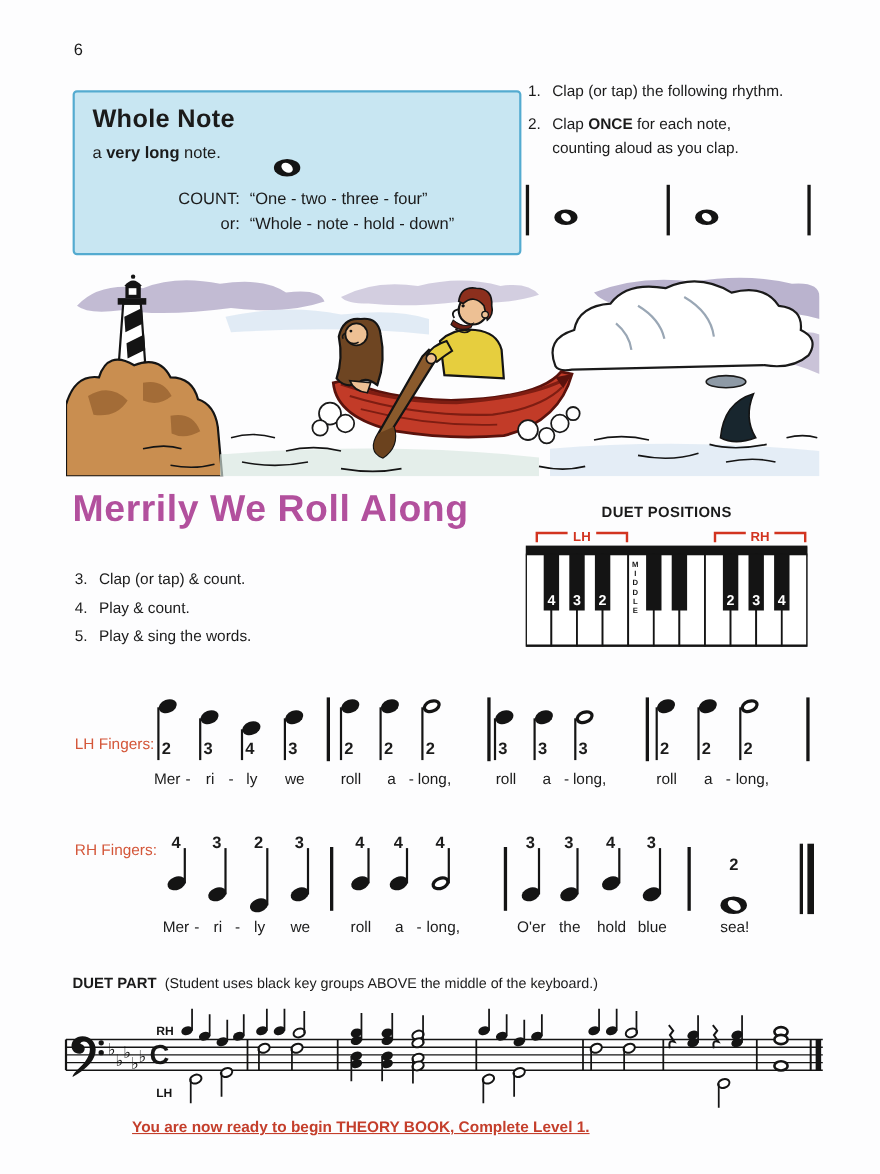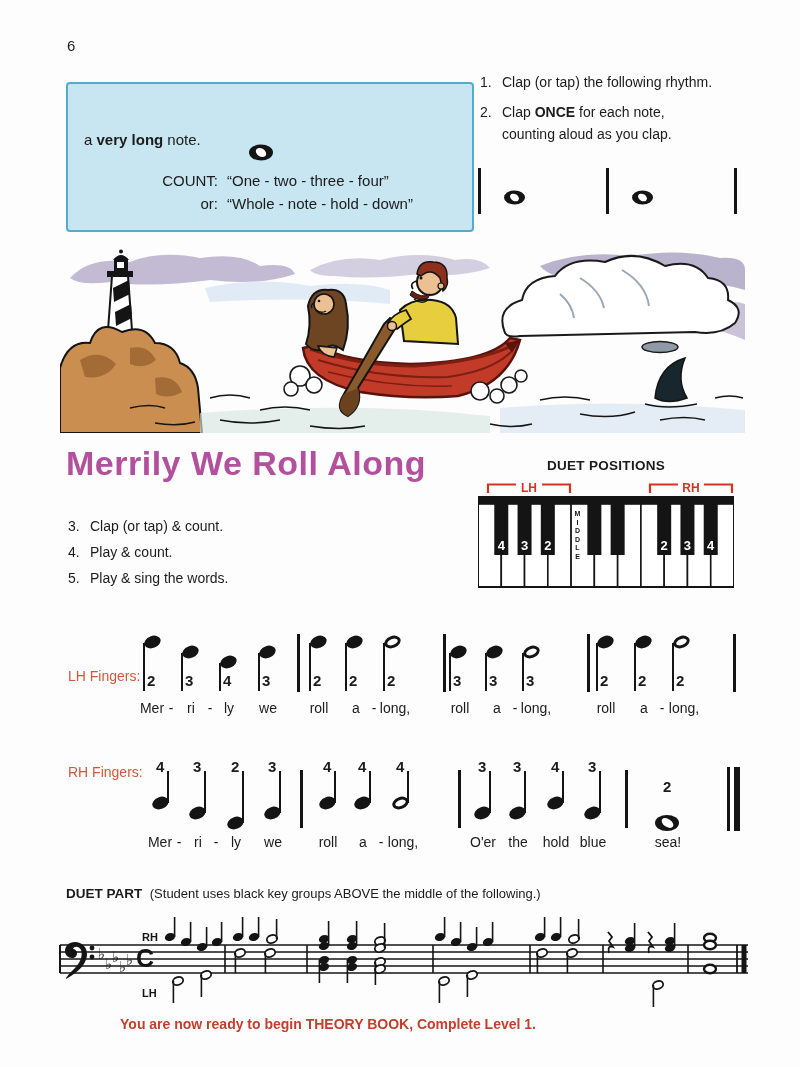--- a/index.html
+++ b/index.html
@@ -26,29 +26,30 @@
   .stem{position:absolute;width:2.2px;background:#141414;}
   .bar{position:absolute;width:2.6px;background:#141414;}
   .fnum{position:absolute;font-size:15px;font-weight:bold;}
   .lyr{position:absolute;font-size:14px;transform:translateX(-50%);white-space:nowrap;}
   .fingers-label{font-size:14px;color:#d4573a;white-space:nowrap;}
   .song-title{left:66px;top:444px;font-size:34px;font-weight:bold;color:#b2509d;letter-spacing:.5px;}
   .hp-title{left:478px;top:458px;width:256px;text-align:center;font-size:13.5px;font-weight:bold;letter-spacing:.3px;}
   .middle-label{left:574px;top:510px;height:50px;writing-mode:vertical-rl;text-orientation:upright;
                 font-size:7px;font-weight:bold;letter-spacing:1.5px;color:#141414;}
   .duet-head{left:66px;top:886px;font-size:13.5px;white-space:nowrap;}
-  .footer{left:0;top:1016px;width:656px;text-align:center;font-size:14px;font-weight:bold;color:#c43e2b;}
+  .footer{left:0;top:1016px;width:656px;text-align:center;font-size:14px;font-weight:bold;color:#c43e2b;text-decoration:underline;}
   svg text{font-family:"Liberation Sans",sans-serif;}
 </style>
 </head>
 <body>
 
 <div class="abs" style="left:67px;top:37px;font-size:15px;">6</div>
 
 <div class="abs info-box">
+  <div class="abs info-title">Whole Note</div>
   <div class="abs info-sub"><span>a </span><b>very long</b><span> note.</span></div>
   <span class="abs" style="left:180px;top:60px;">
     <svg width="26" height="17">
         <ellipse cx="13" cy="8.5" rx="12" ry="8" fill="#141414"></ellipse>
         <ellipse cx="13" cy="8.5" rx="5.6" ry="4" fill="#fff" transform="rotate(32 13 8.5)"></ellipse>
       </svg>
   </span>
   <div class="abs box-row" style="top:111px;">
     <span class="lbl">or:</span><span>“Whole - note - hold - down”</span>
   </div>
@@ -352,21 +353,21 @@
     <span class="lyr" style="left: 403px; top: 834px;">long,</span>
     <span class="lyr" style="left: 483px; top: 834px;">O'er</span>
     <span class="lyr" style="left: 518px; top: 834px;">the</span>
     <span class="lyr" style="left: 556px; top: 834px;">hold</span>
     <span class="lyr" style="left: 593px; top: 834px;">blue</span>
     <span class="lyr" style="left: 668px; top: 834px;">sea!</span>
   </div>
 
 <div class="abs duet-head">
   <b>DUET PART</b>&nbsp;
-  <span style="font-size:13px;">(Student uses black key groups ABOVE the middle of the following.)</span>
+  <span style="font-size:13px;">(Student uses black key groups ABOVE the middle of the keyboard.)</span>
 </div>
 <svg class="abs" style="left:58px;top:905px;" width="695" height="110" viewBox="0 0 695 110" id="duet-svg">
   <g stroke="#141414" stroke-width="1.3">
     <line x1="2" y1="40" x2="690" y2="40"></line>
       <line x1="2" y1="47" x2="690" y2="47"></line>
     <line x1="2" y1="54" x2="690" y2="54"></line>
       <line x1="2" y1="61" x2="690" y2="61"></line>
     <line x1="2" y1="68" x2="690" y2="68"></line>
   </g>
   <line x1="2" y1="40" x2="2" y2="68" stroke="#141414" stroke-width="2"></line>

